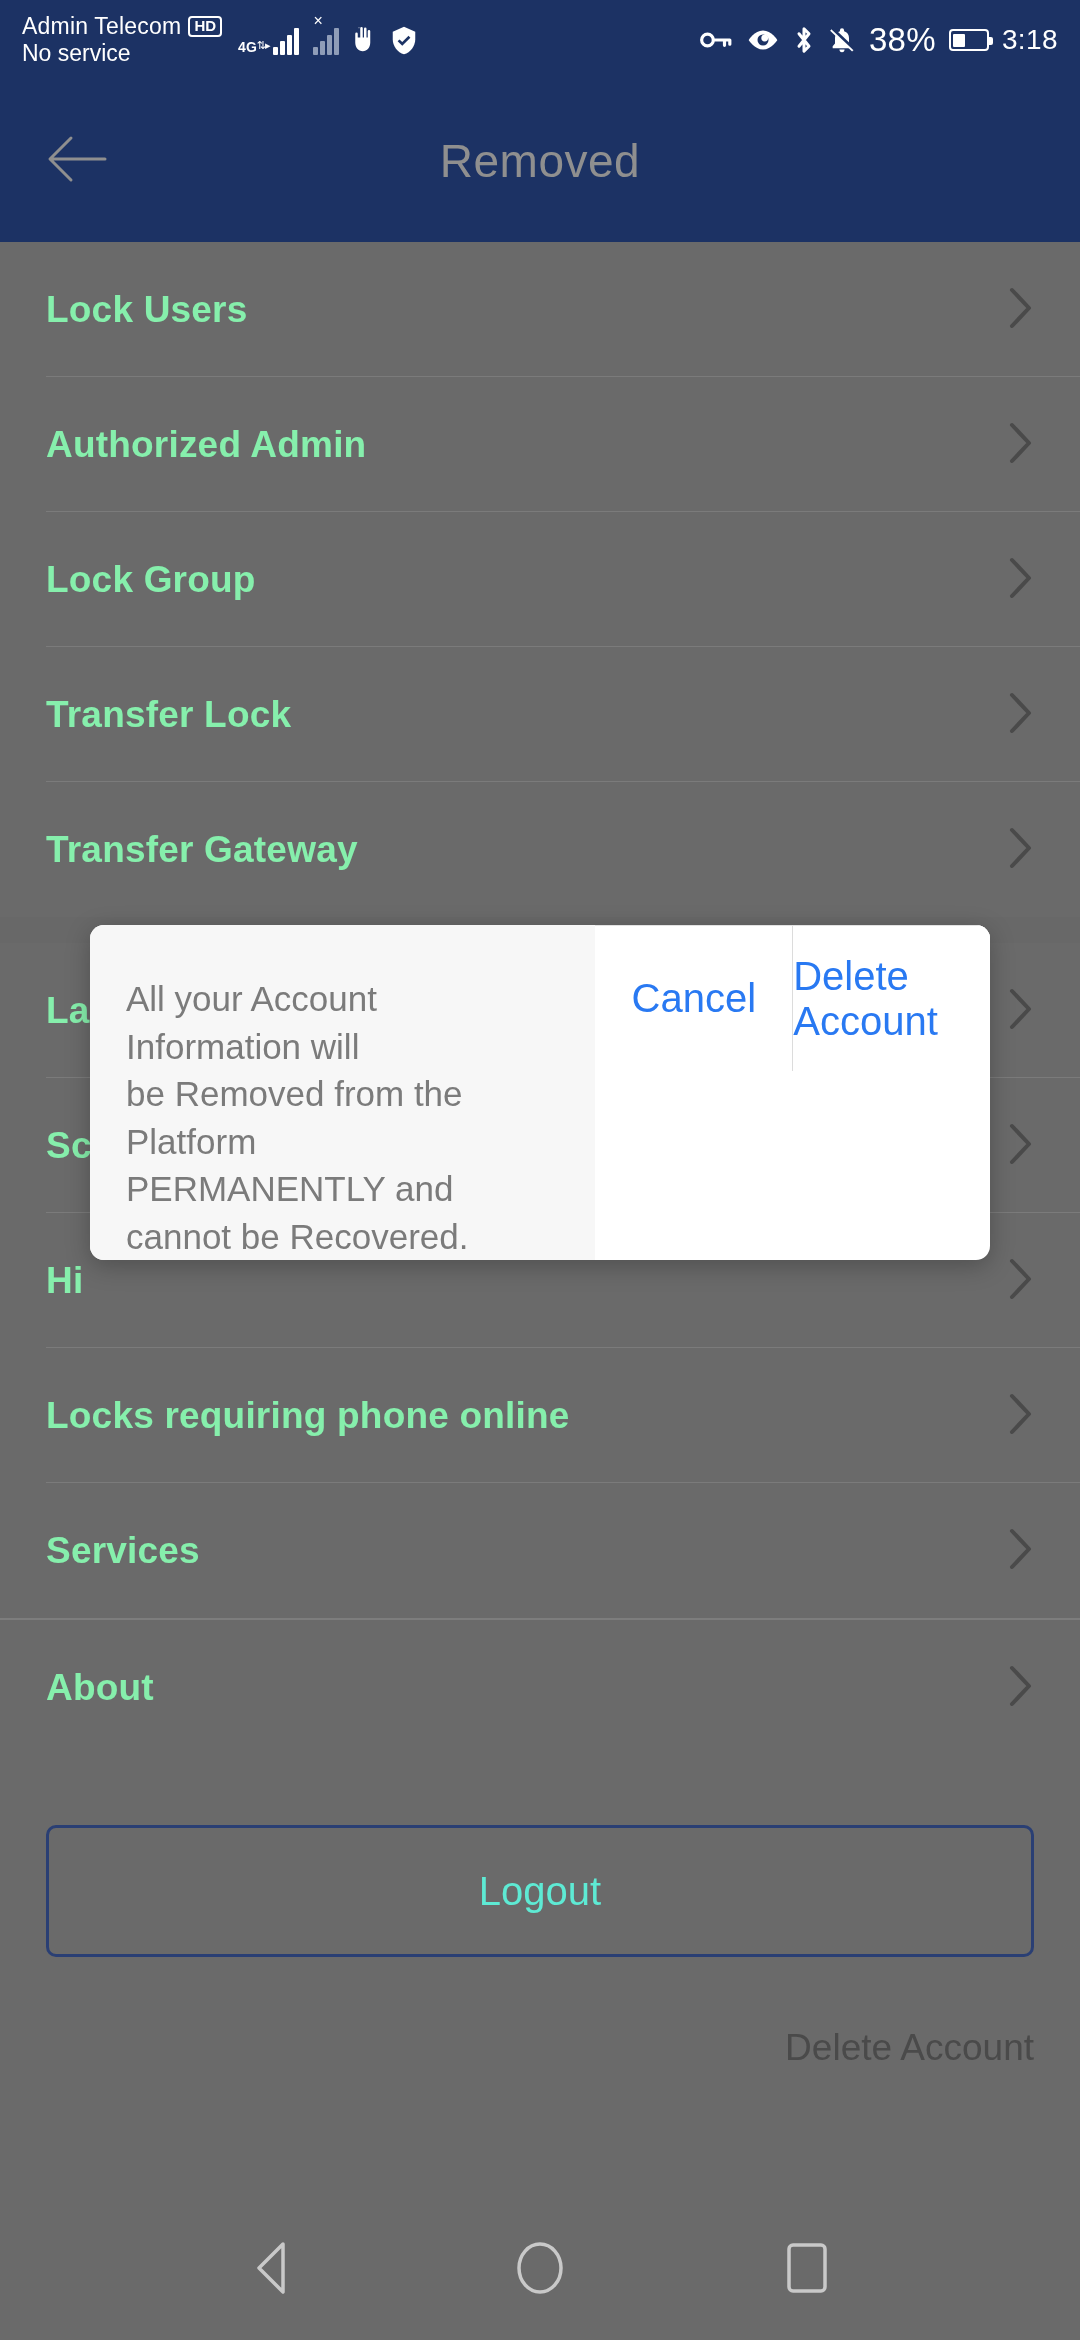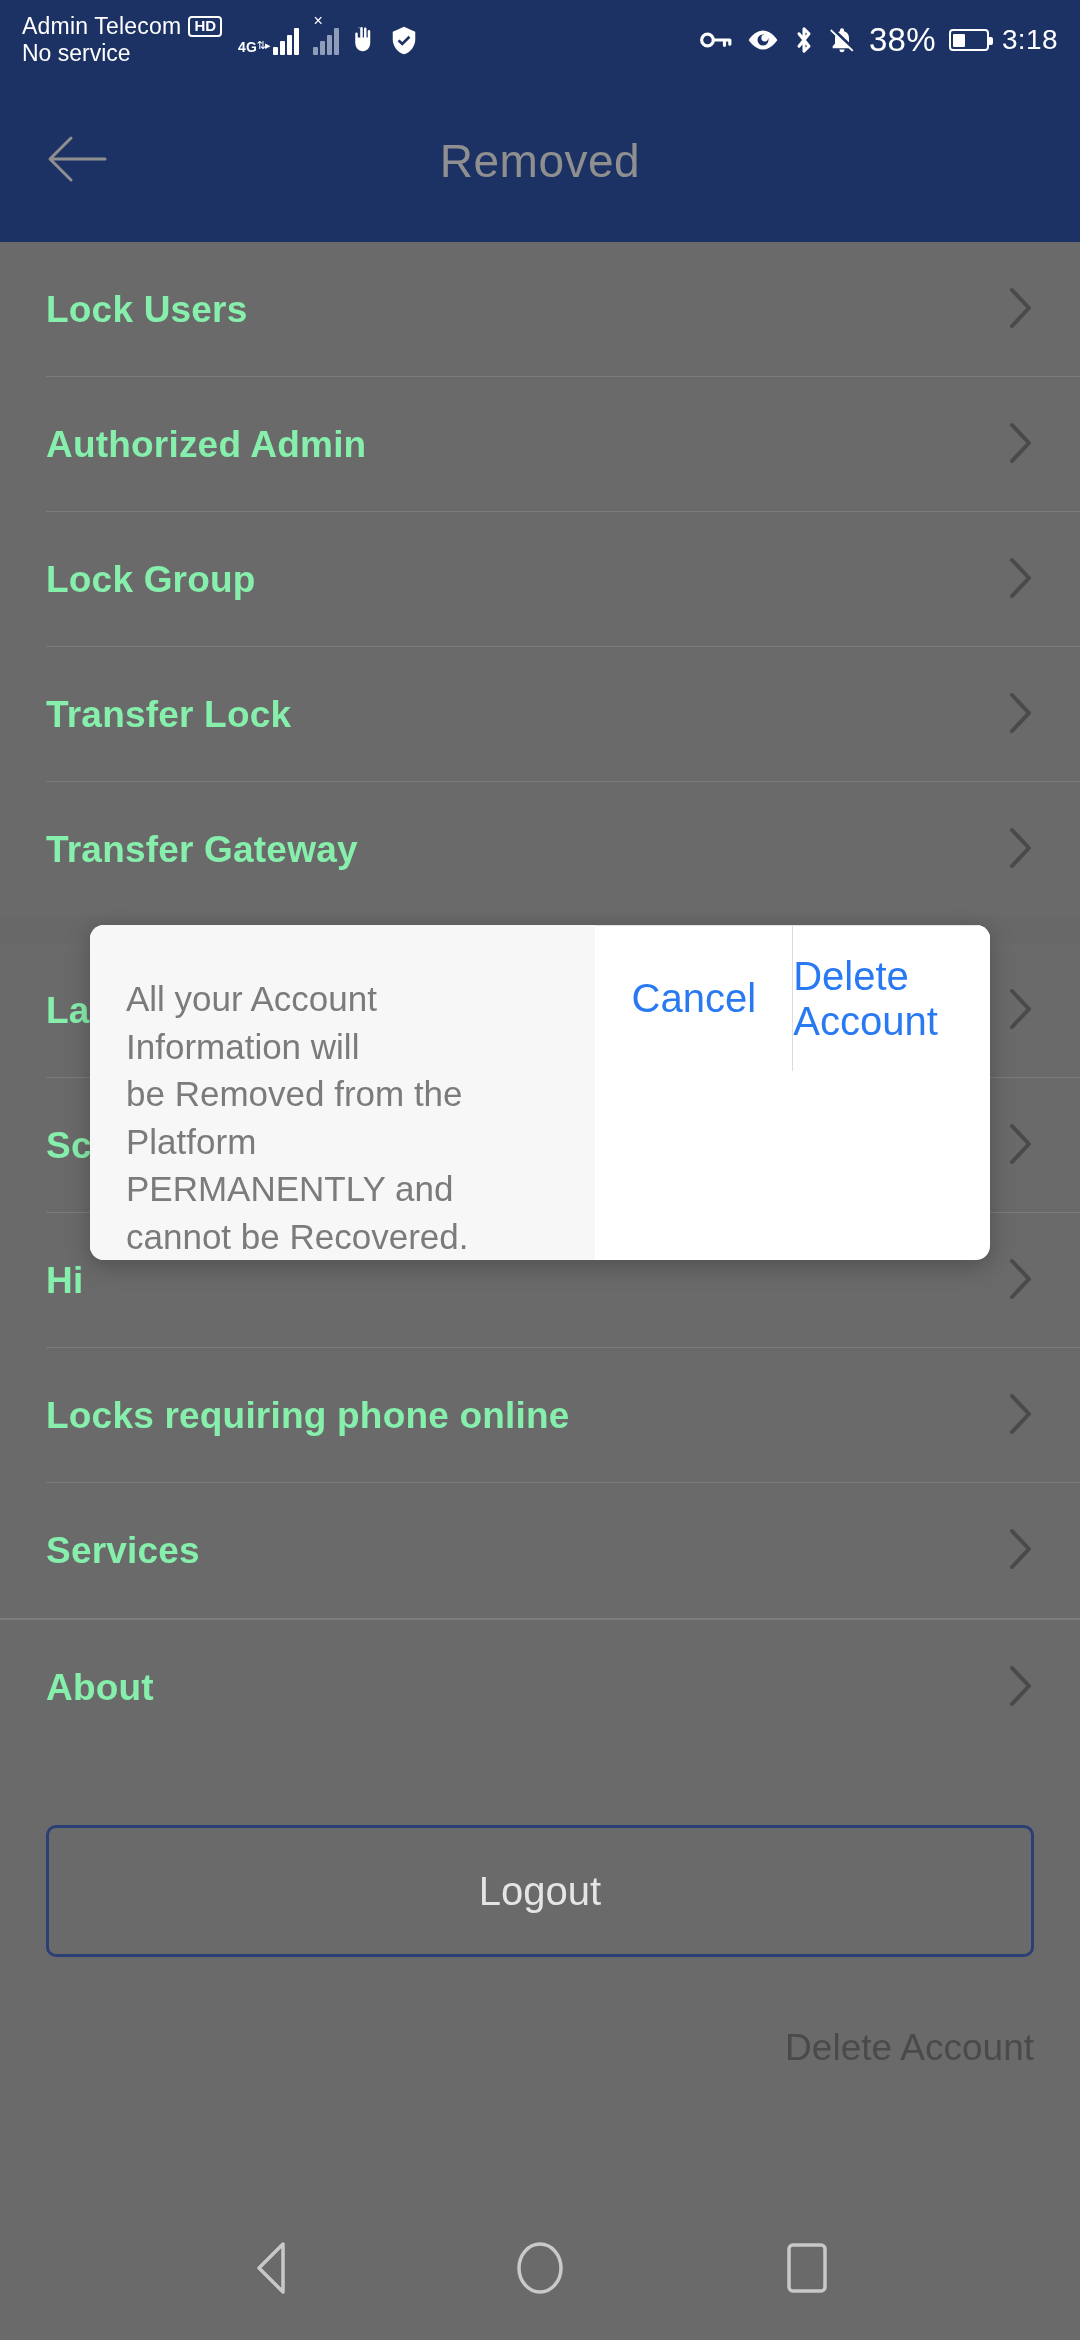--- a/index.html
+++ b/index.html
@@ -104,21 +104,21 @@
   }
   .full-divider { height: 2px; background: #7d7d7d; }
   .section-band { height: 26px; background: #686868; }
 
   
   .footer { padding: 70px 46px 0 46px; }
   .logout-btn {
     height: 132px; width: 100%;
     border: 3px solid #2a3f74; border-radius: 10px;
     display: flex; align-items: center; justify-content: center;
-    color: #e5e5e5; font-size: 40px; background: transparent;
+    color: #5eead4; font-size: 40px; background: transparent;
   }
   .delete-link {
     margin-top: 70px; text-align: right;
     font-size: 37px; color: #4a4a4a;
   }
 
   
   .dialog {
     position: absolute; left: 90px; top: 925px;
     width: 900px; height: 335px;

